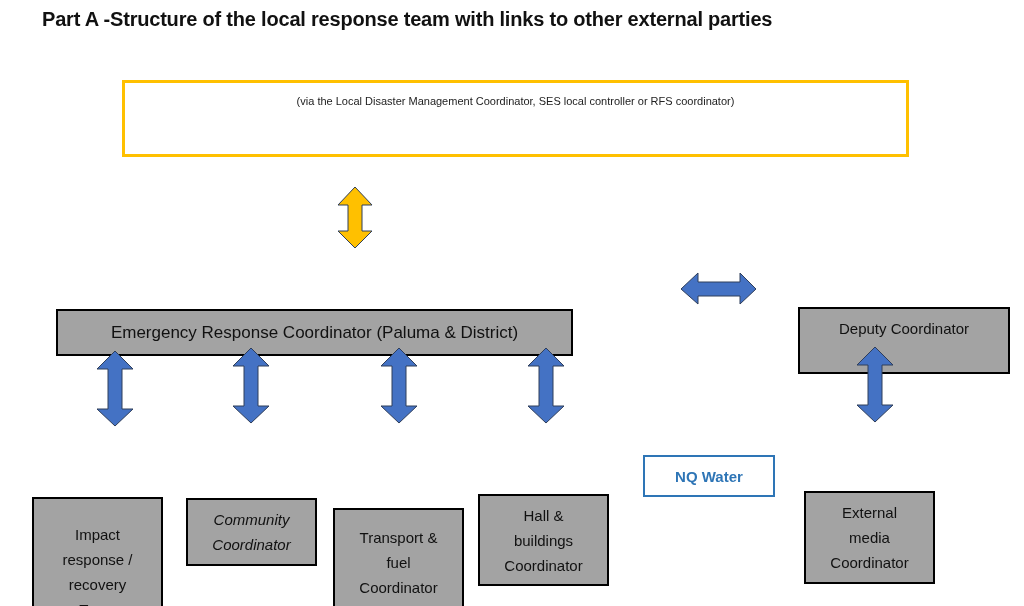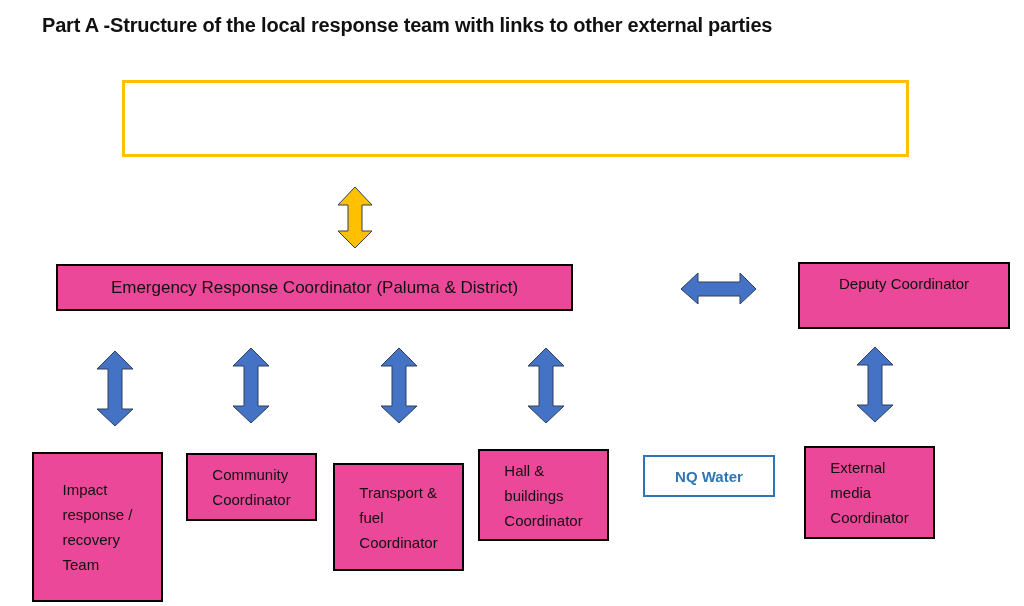--- a/index.html
+++ b/index.html
@@ -1,41 +1,42 @@
 <!DOCTYPE html>
 <html><head>
 <meta charset="utf-8">
 <style>
   html, body { margin: 0; padding: 0; background: #ffffff; }
   body { width: 1024px; height: 606px; position: relative; overflow: hidden;
          font-family: "Liberation Sans", "DejaVu Sans", sans-serif; color: #111; }
   .abs { position: absolute; box-sizing: border-box; }
-  .title { left: 42px; top: 14px; font-size: 20px; font-weight: bold; letter-spacing: -0.2px; white-space: nowrap; }
+  .title { left: 42px; top: 8px; font-size: 20px; font-weight: bold; letter-spacing: -0.2px; white-space: nowrap; }
   .committee { left: 122px; top: 80px; width: 787px; height: 77px; border: 3px solid #FFC000; text-align: center; }
   .committee .name { font-size: 17px; font-weight: bold; margin-top: 13px; white-space: nowrap; }
   .committee .sub { font-size: 11px; margin-top: 12px; color: #222; white-space: nowrap; }
-  .box { border: 2.5px solid #000; display: flex; align-items: center; justify-content: center; 
-         font-size: 15px; line-height: 25px; background: #ec4899; }
+  .box { border: 2.5px solid #000; display: flex; align-items: center; justify-content: center; text-align: center;
+         font-size: 15px; line-height: 25px; background: #a3a3a3; margin-top: 45px; }
   .erc { left: 56px; top: 264px; width: 517px; height: 47px; font-size: 17px; }
   .deputy { left: 798px; top: 262px; width: 212px; height: 67px; align-items: flex-start; padding-top: 7px; font-size: 15px; }
   .impact { left: 32px; top: 452px; width: 131px; height: 150px; }
-  .community { left: 186px; top: 453px; width: 131px; height: 68px; }
+  .community { left: 186px; top: 453px; width: 131px; height: 68px; font-style: italic; }
   .transport { left: 333px; top: 463px; width: 131px; height: 108px; }
   .hall { left: 478px; top: 449px; width: 131px; height: 92px; }
   .external { left: 804px; top: 446px; width: 131px; height: 93px; }
   .nq { left: 643px; top: 449px; width: 132px; height: 42px; border: 2px solid #2E75B6; color: #2E75B6;
         font-weight: bold; font-size: 15px; display: flex; align-items: center; justify-content: center; margin-top: 6px; }
   svg.arrow { position: absolute; overflow: visible; }
 </style>
 </head>
 <body>
 
 <div class="abs title">Part A -Structure of the local response team with links to other external parties</div>
 
 <div class="abs committee">
+  <div class="sub">(via the Local Disaster Management Coordinator, SES local controller or RFS coordinator)</div>
 </div>
 
 <svg class="arrow" style="left:337px;top:187px" width="36" height="62">
   <polygon points="18,0 35,18 25,18 25,44 35,44 18,61 1,44 11,44 11,18 1,18" fill="#FFC000" stroke="#2F3E5A" stroke-width="1"></polygon>
 </svg>
 
 <div class="abs box erc">Emergency Response Coordinator (Paluma &amp; District)</div>
 
 <svg class="arrow" style="left:681px;top:273px" width="76" height="32">
   <polygon points="0,16 17,0 17,9 59,9 59,0 75,16 59,31 59,23 17,23 17,31" fill="#4472C4" stroke="#2F3E5A" stroke-width="1"></polygon>

